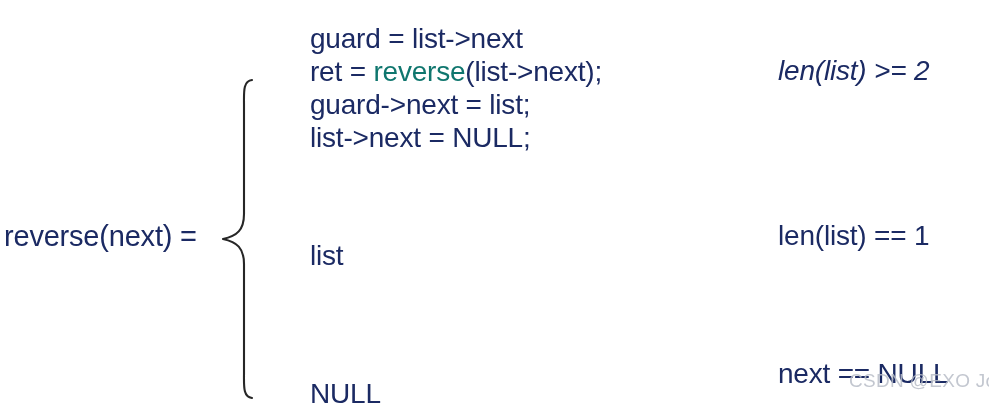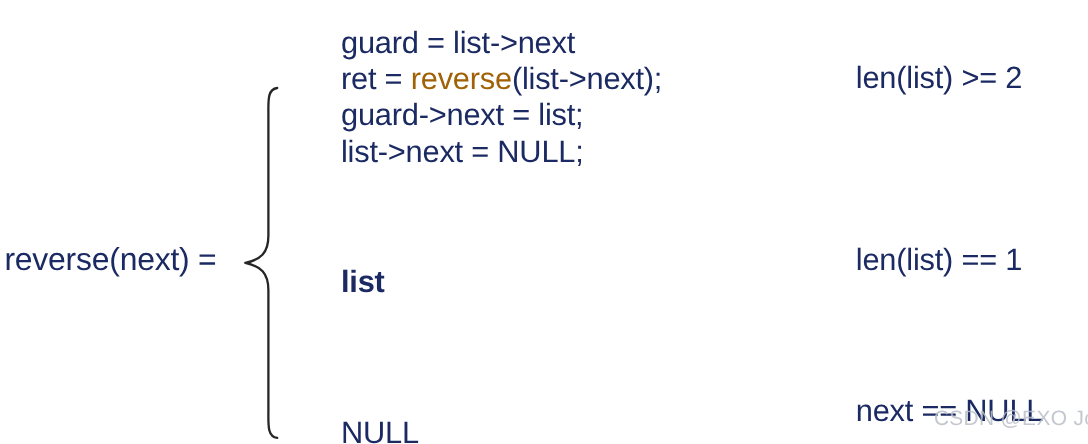--- a/index.html
+++ b/index.html
@@ -46,36 +46,36 @@
     position: absolute;
     left: 310px;
     color: #1b2a63;
     font-size: 28px;
     line-height: 33px;
     white-space: nowrap;
     letter-spacing: -0.2px;
     margin-top: 20px;
   }
   .case-body.c1 { top: 2px; }
-  .case-body.c2 { top: 219px; font-weight: bold; }
+  .case-body.c2 { top: 219px; }
   .case-body.c3 { top: 357px; }
   .code-line { display: block; height: 33px; }
-  .kw-red { color: #a16207; }
+  .kw-red { color: #0f766e; }
 
   
   .case-cond {
     position: absolute;
     left: 778px;
     color: #1b2a63;
     font-size: 28px;
     line-height: 33px;
     white-space: nowrap;
     letter-spacing: -0.2px;
   }
-  .case-cond.c1 { top: 54px; }
+  .case-cond.c1 { top: 54px; font-style: italic; }
   .case-cond.c2 { top: 219px; }
   .case-cond.c3 { top: 357px; }
 
   
   .watermark {
     position: absolute;
     left: 849px;
     top: 371px;
     font-size: 19px;
     line-height: 19px;

